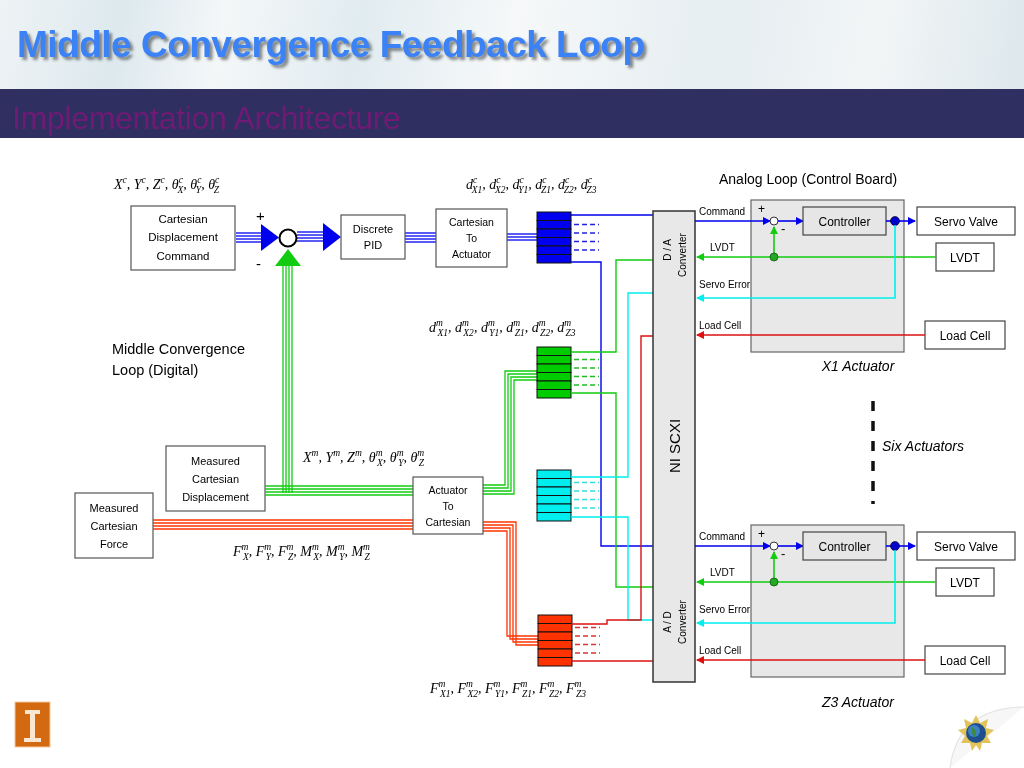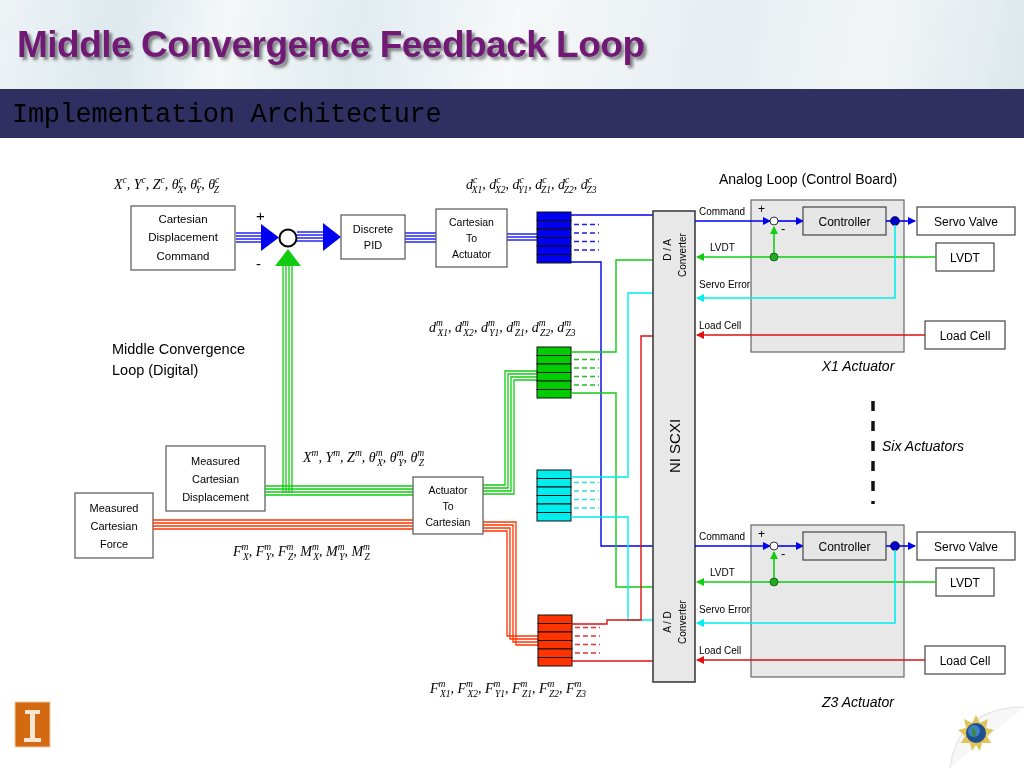--- a/index.html
+++ b/index.html
@@ -3,30 +3,30 @@
   <meta charset="utf-8">
   <style>
     * { margin: 0; padding: 0; box-sizing: border-box; }
     html, body { width: 1024px; height: 768px; overflow: hidden; background: #ffffff; }
     body { position: relative; font-family: "Liberation Sans", sans-serif; }
     .header {
       position: absolute; left: 0; top: 0; width: 1024px; height: 89px;
       background: linear-gradient(100deg, #eef3f5 0%, #dde9ee 12%, #f4f7f8 22%, #e1ecf0 35%, #f6f8f9 50%, #e6eef1 70%, #f2f5f6 85%, #dde8ec 100%);
     }
     .title {
-      position: absolute; left: 17px; top: 24px; font-size: 37px; font-weight: bold; color: #701a75;
+      position: absolute; left: 17px; top: 24px; font-size: 37px; font-weight: bold; color: #3b82f6;
       text-shadow: 3px 3px 3px rgba(0,0,0,0.45); letter-spacing: -0.5px;
       font-family: "Liberation Sans", sans-serif;
     }
     .subbar {
       position: absolute; left: 0; top: 89px; width: 1024px; height: 49px; background: #2f2f62;
     }
     .subtitle {
-      position: absolute; left: 12px; top: 100px; font-size: 27px; color: #000000;
-      font-family: Liberation Mono, monospace; letter-spacing: -0.3px;
+      position: absolute; left: 12px; top: 100px; font-size: 32px; color: #701a75;
+      font-family: Liberation Sans, sans-serif; letter-spacing: -0.3px;
     }
     svg.diagram { position: absolute; left: 0; top: 0; }
     .lbl { font-family: "Liberation Sans", sans-serif; }
     .math { font-family: "Liberation Serif", serif; font-style: italic; }
   </style>
 </head>
 <body>
 
 <div class="header"></div>
 <div class="title">Middle Convergence Feedback Loop</div>

